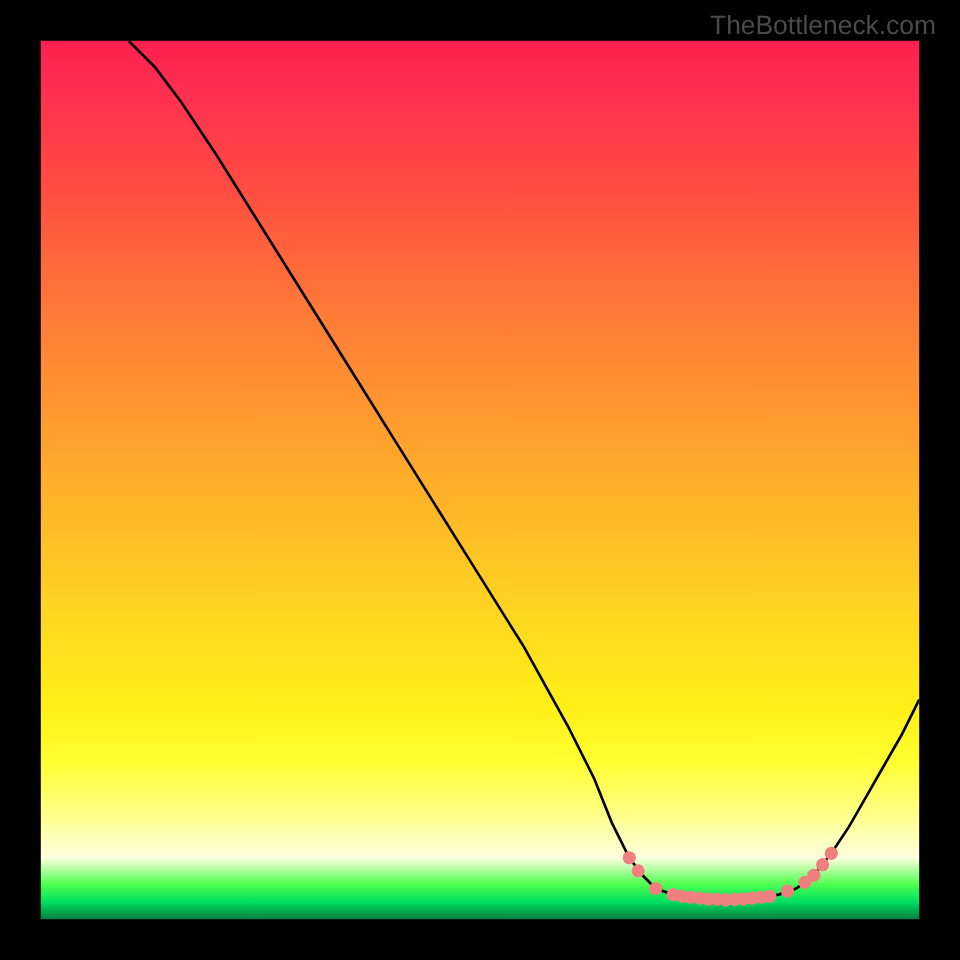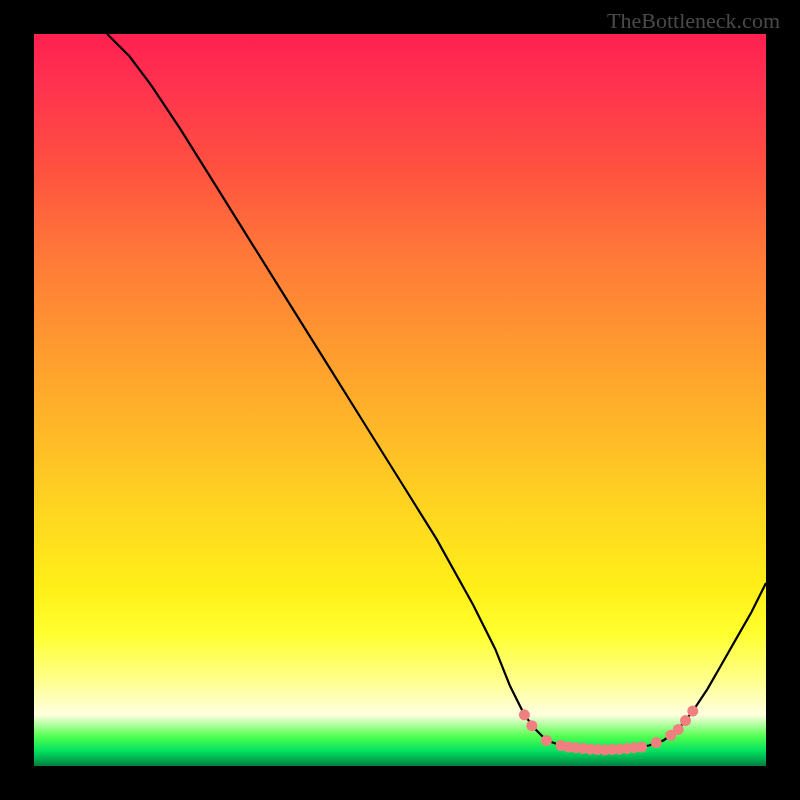--- a/index.html
+++ b/index.html
@@ -8,21 +8,20 @@
     height: 800px;
     background: #000;
     position: relative;
     font-family: Arial, sans-serif;
   }
   .container {
     width: 800px;
     height: 800px;
     position: relative;
     background: #000;
-    font-family: Liberation Serif, serif;
   }
   .watermark {
     position: absolute;
     top: 8px;
     right: 20px;
     color: #4a4a4a;
     font-size: 22px;
     font-weight: 500;
     z-index: 10;
   }

